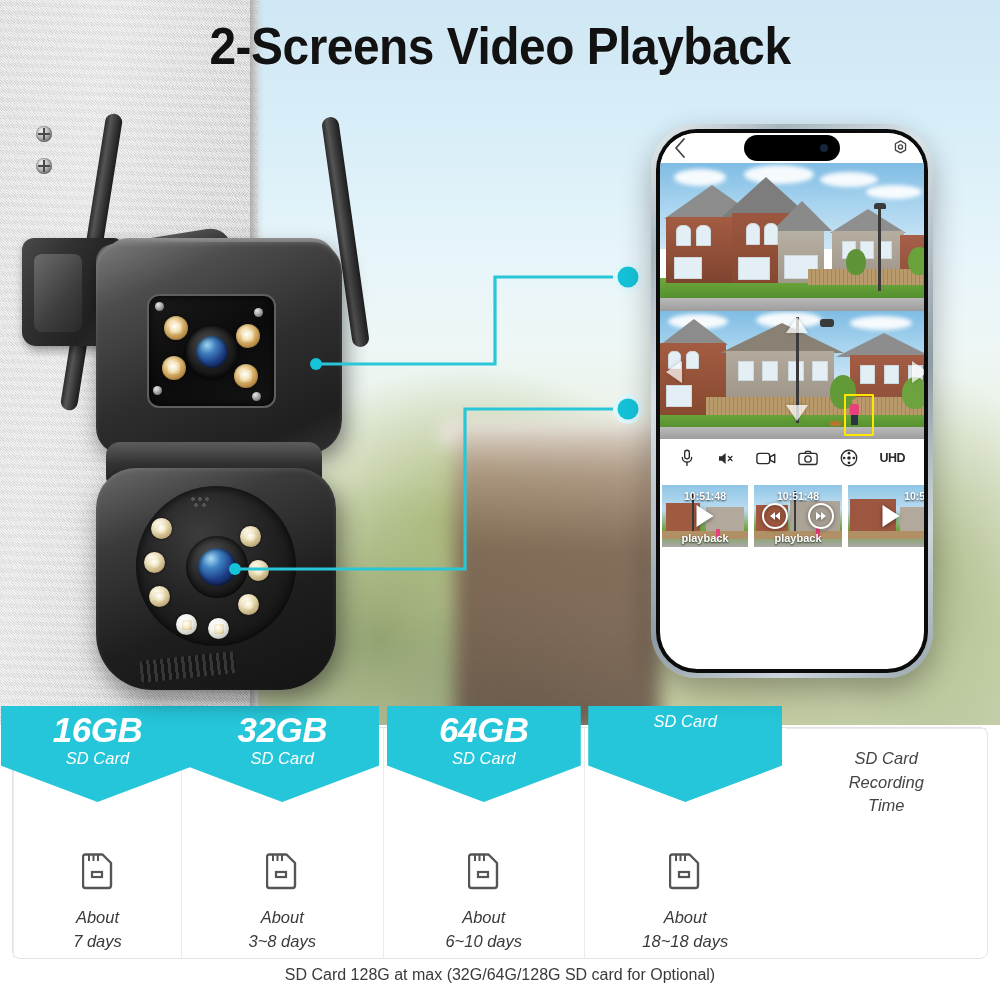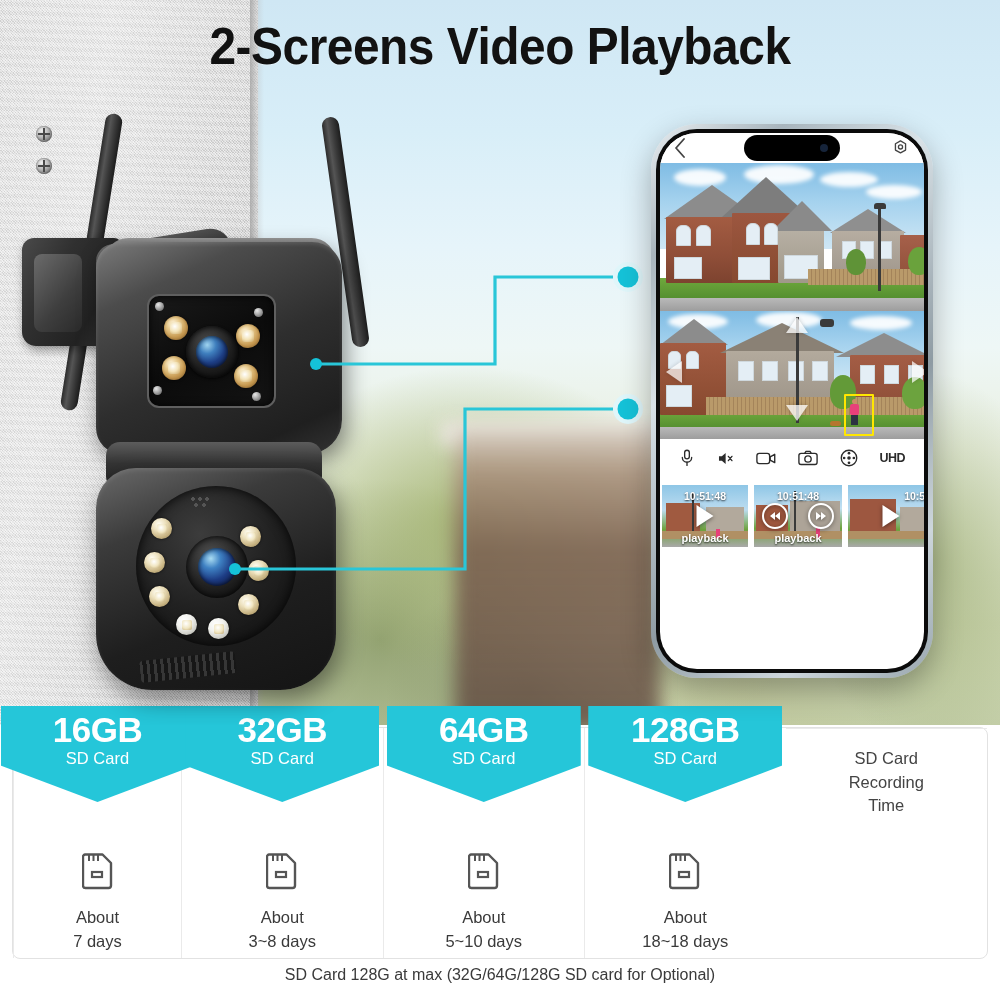--- a/index.html
+++ b/index.html
@@ -410,21 +410,21 @@
     border-radius: 8px;
     box-sizing: border-box;
     z-index: 5;
   }
   #spec-grid {
     position: absolute; inset: 0;
     display: grid;
     grid-template-columns: 168px repeat(4, 1fr);
     grid-template-rows: 108px 1fr;
   }
-  .cell { position: relative; box-sizing: border-box; }
+  .cell { position: relative; box-sizing: border-box; font-style: italic; }
   .vline { border-left: 1px solid #eaeaea; }
   .hline { border-top: 1px solid #eaeaea; }
   .rowlabel {
     display: flex; align-items: center; justify-content: center;
     text-align: center;
     font-size: 16.5px; color: #444; line-height: 1.45;
     padding: 0 10px;
   }
   .pennant {
     position: absolute;
@@ -728,21 +728,20 @@
       </div>
     </div>
     <div class="cell vline">
       <div class="pennant" style="--accent:#25c6d9">
         <span class="cap-size">64GB</span>
         <span class="cap-sub">SD Card</span>
       </div>
     </div>
     <div class="cell vline">
       <div class="pennant" style="--accent:#25c6d9">
-        <span class="cap-size">128GB</span>
         <span class="cap-sub">SD Card</span>
       </div>
     </div>
 
     <div class="cell rowlabel hline">
       <span>SD Card<br>Recording<br>Time</span>
     </div>
 
     <div class="cell vline timecell">
       <span class="sd-icon">
@@ -775,21 +774,21 @@
     <div class="cell vline timecell">
       <span class="sd-icon">
         <svg width="32" height="40" viewBox="0 0 32 40">
           <path d="M3 4.5h17.5L29 13v22.5a2.5 2.5 0 0 1-2.5 2.5h-23A2.5 2.5 0 0 1 1 35.5v-28A2.5 2.5 0 0 1 3 4.5z" fill="none" stroke="#555" stroke-width="2.4" stroke-linejoin="round"></path>
           <path d="M7 5v6M11.5 5v6M16 5v6" stroke="#555" stroke-width="2"></path>
           <rect x="10" y="22" width="10" height="5" fill="none" stroke="#555" stroke-width="2.2"></rect>
         </svg>
       </span>
       <span class="about-text">
         <span>About</span><br>
-        <span>5~10 days</span>
+        <span>6~10 days</span>
       </span>
     </div>
 
     <div class="cell vline timecell">
       <span class="sd-icon">
         <svg width="32" height="40" viewBox="0 0 32 40">
           <path d="M3 4.5h17.5L29 13v22.5a2.5 2.5 0 0 1-2.5 2.5h-23A2.5 2.5 0 0 1 1 35.5v-28A2.5 2.5 0 0 1 3 4.5z" fill="none" stroke="#555" stroke-width="2.4" stroke-linejoin="round"></path>
           <path d="M7 5v6M11.5 5v6M16 5v6" stroke="#555" stroke-width="2"></path>
           <rect x="10" y="22" width="10" height="5" fill="none" stroke="#555" stroke-width="2.2"></rect>
         </svg>

